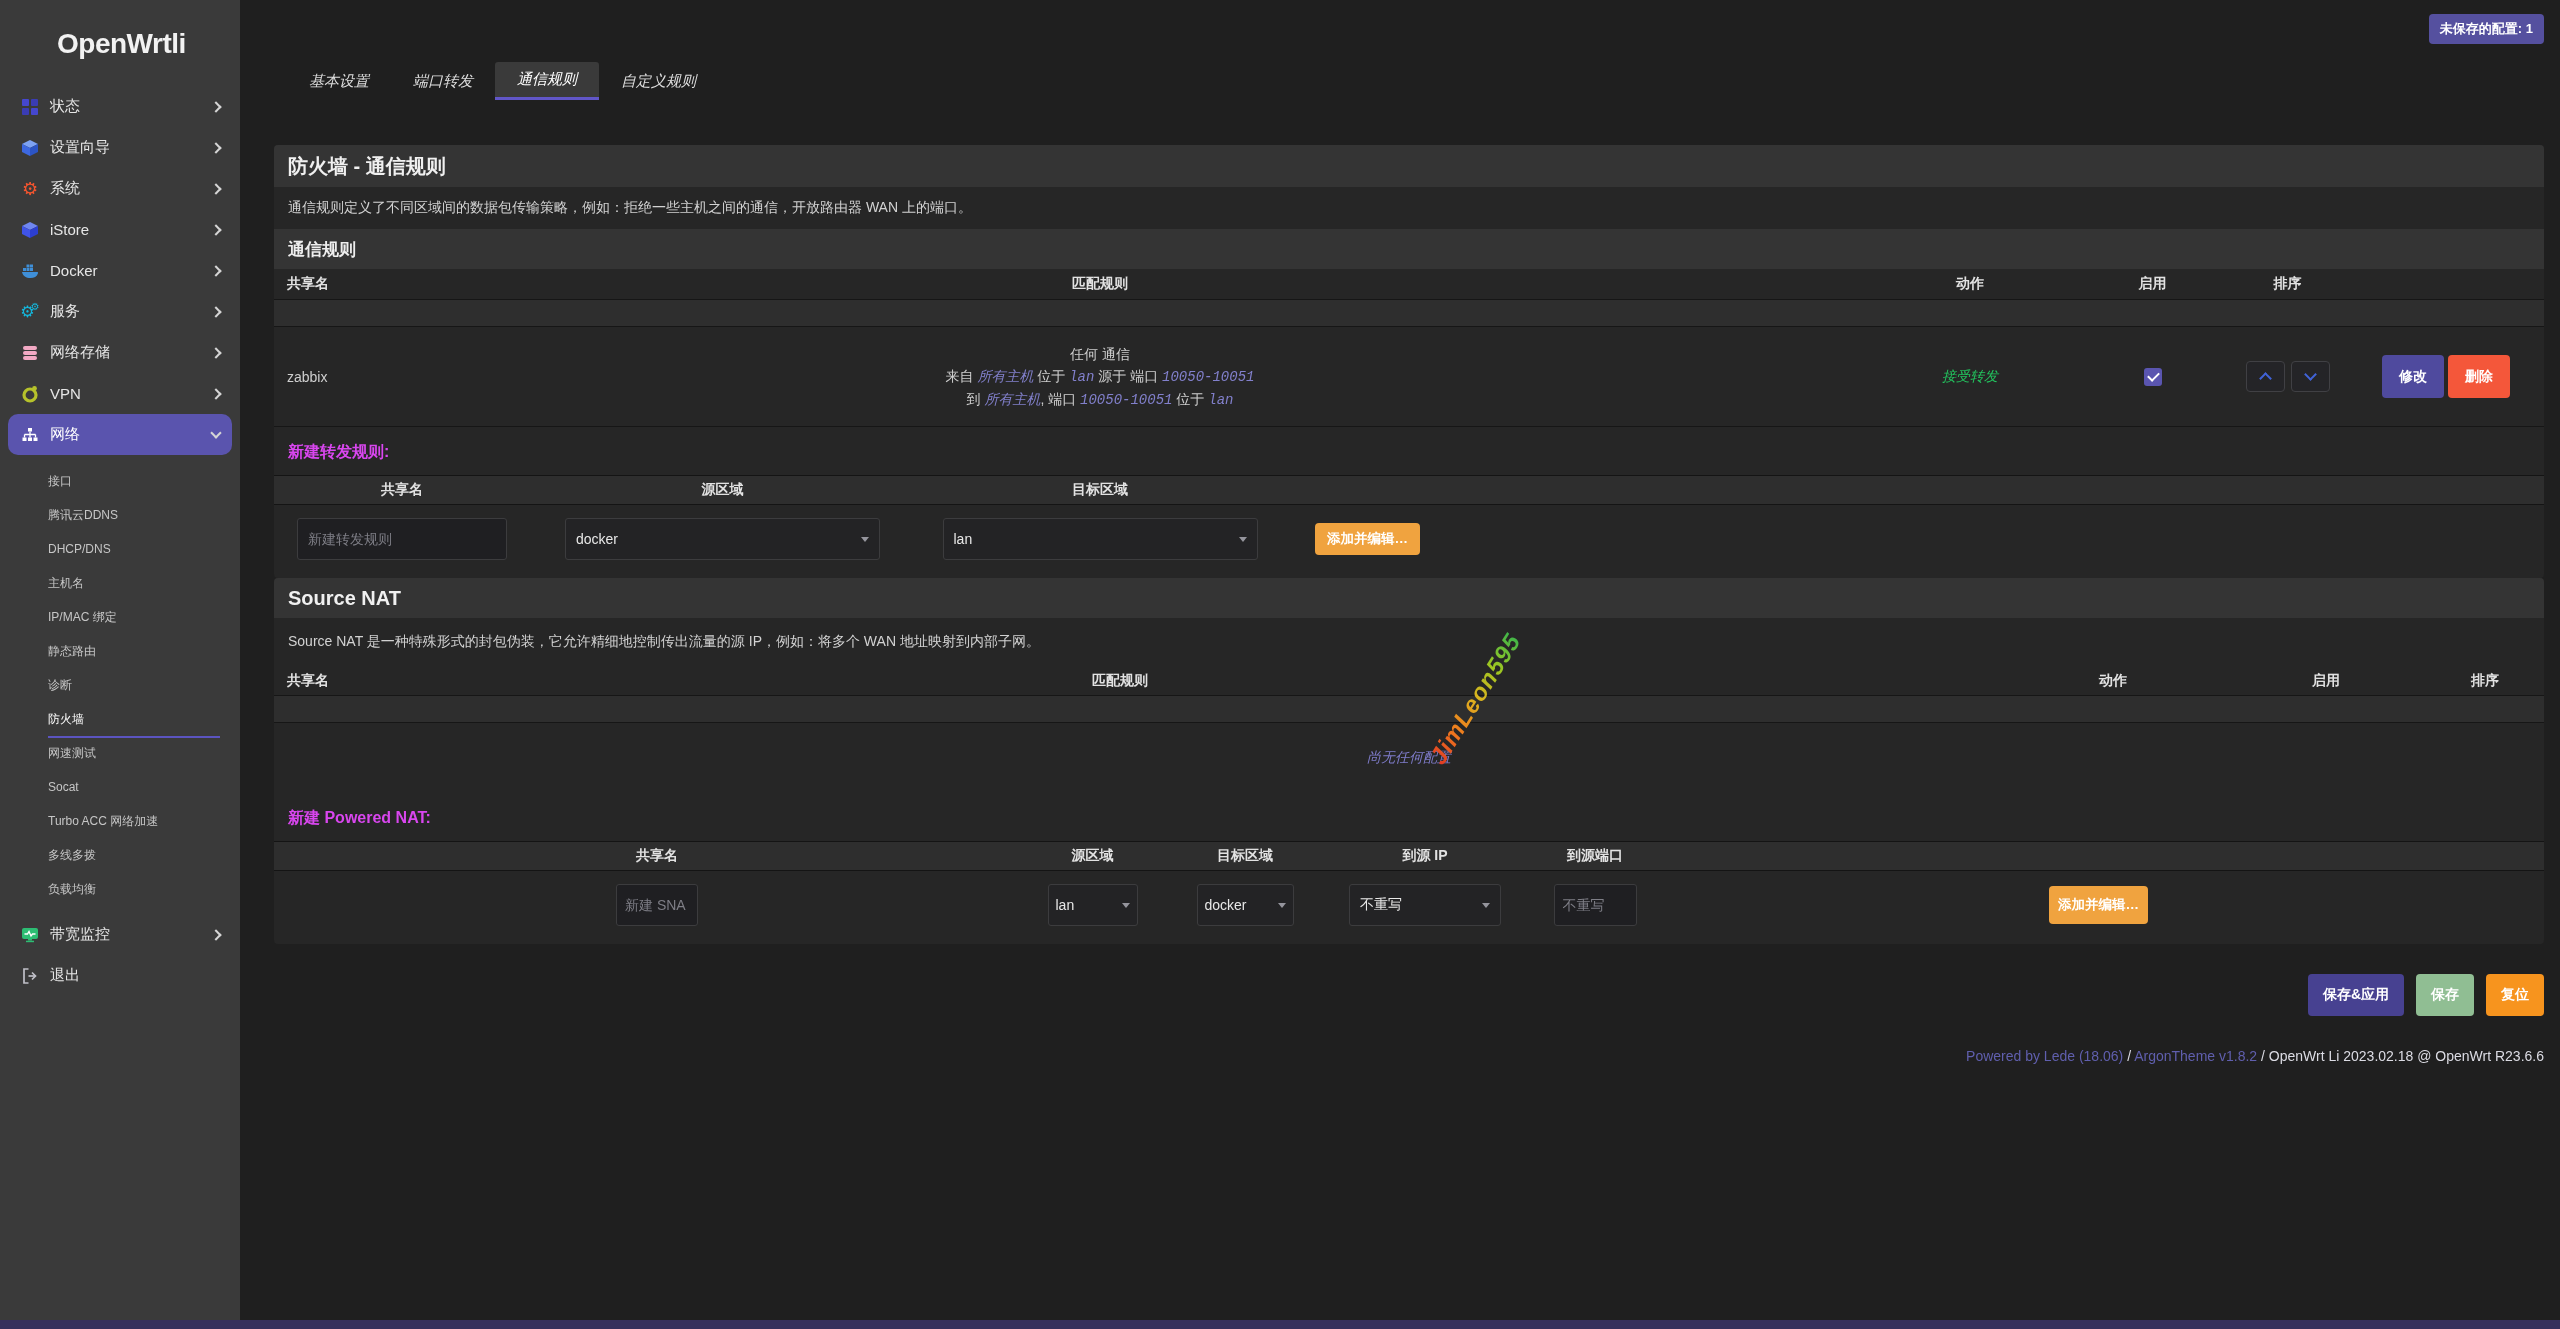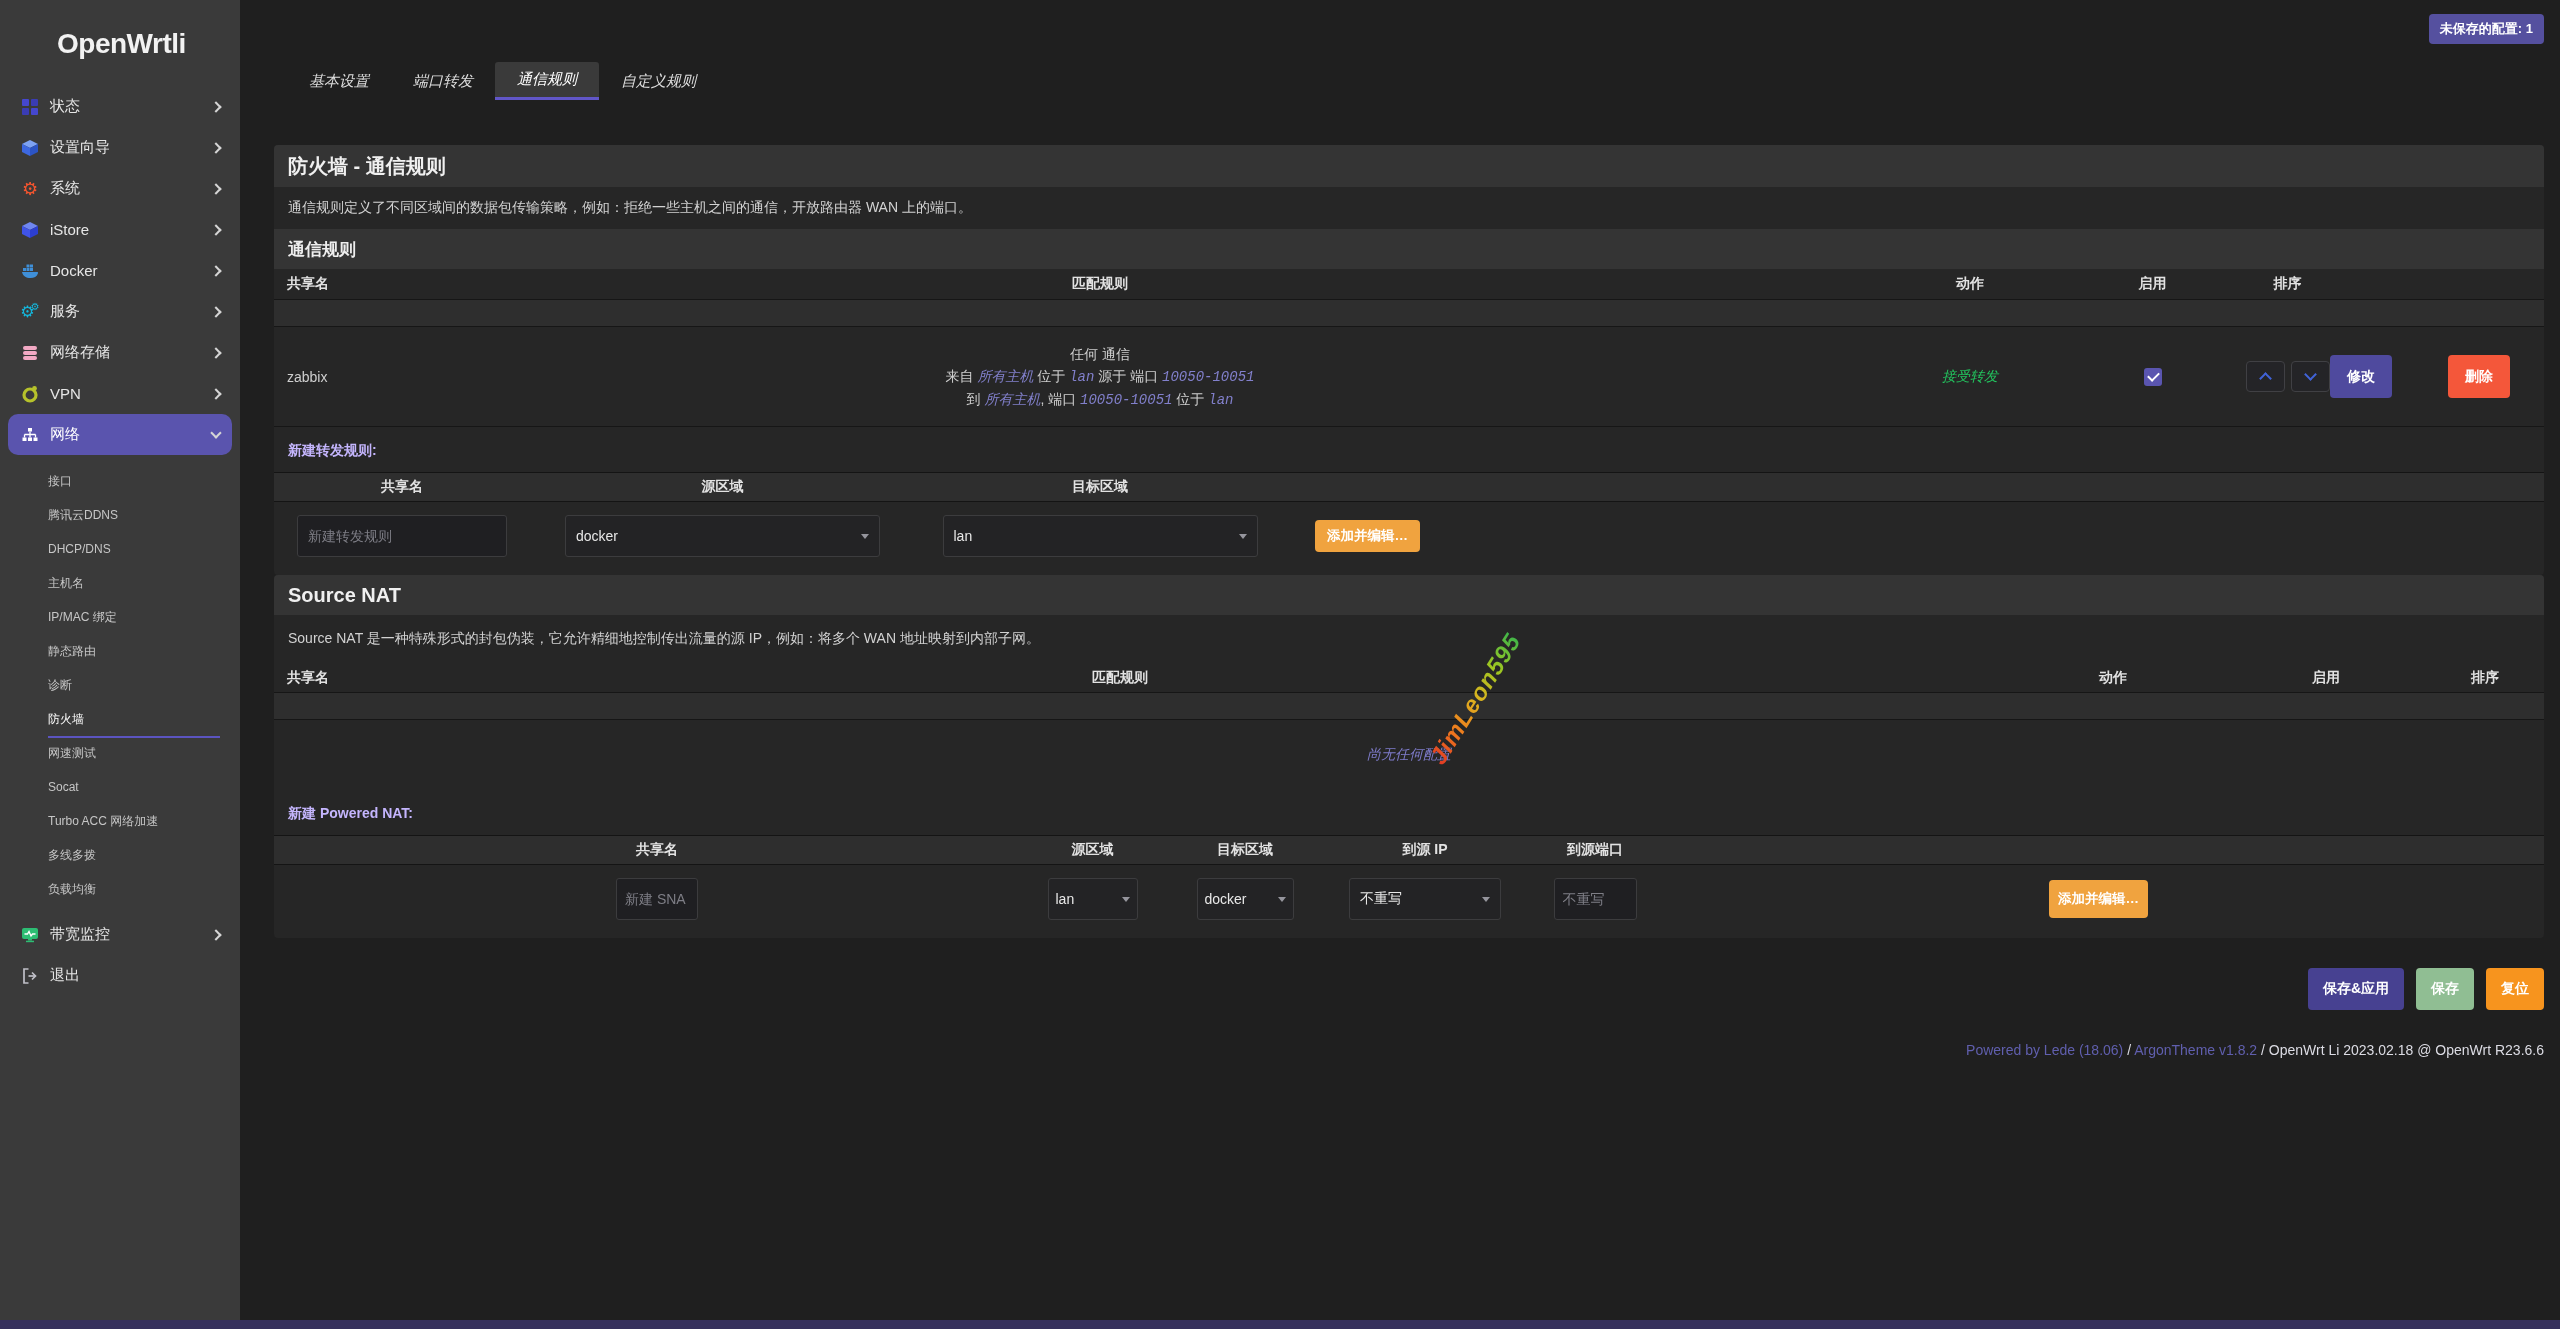--- a/index.html
+++ b/index.html
@@ -43,21 +43,21 @@
   .stripe{height:27px;background:#2e2e2e;border-bottom:1px solid #161616;}
   .drow{display:flex;align-items:center;height:100px;border-bottom:1px solid #161616;font-size:14px;color:#cfcfcf;}
 
   
   .mrow>.c1{width:486px;padding-left:13px;}
   .mrow>.c2{width:680px;text-align:center;}
   .mrow>.c3{width:440px;}
   .mrow>.c4{width:180px;text-align:center;}
   .mrow>.c5{width:185px;display:flex;justify-content:center;align-items:center;}
   .mrow>.c6{width:85px;display:flex;justify-content:center;align-items:center;gap:6px;}
-  .mrow>.c7{flex:1;display:flex;justify-content:space-between;align-items:center;gap:10px;padding-right:34px;}
+  .mrow>.c7{flex:1;display:flex;justify-content:flex-end;align-items:center;gap:4px;padding-right:34px;}
   .thead.mrow>.c5,.thead.mrow>.c6{display:block;text-align:center;}
 
   
   .srow>.c1{width:486px;padding-left:13px;}
   .srow>.c2{width:720px;text-align:center;}
   .srow>.c3{width:520px;}
   .srow>.c4{width:226px;text-align:center;}
   .srow>.c5{width:200px;text-align:center;}
   .srow>.c6{flex:1;text-align:center;}
 
@@ -70,21 +70,21 @@
 
   .sortbtn{width:39px;height:31px;background:#242427;border:1px solid #404044;border-radius:4px;display:inline-flex;align-items:center;justify-content:center;cursor:pointer;}
   .chv{width:9px;height:9px;display:inline-block;border-top:2px solid #4063d8;border-right:2px solid #4063d8;}
   .chv.up{transform:rotate(-45deg) ;margin-top:4px;}
   .chv.dn{transform:rotate(135deg);margin-bottom:4px;}
 
   .btn{border:none;border-radius:4px;color:#fff;font-size:14px;font-weight:600;height:43px;padding:0 17px;cursor:pointer;font-family:inherit;}
   .btn.edit{background:#4f4a9e;}
   .btn.del{background:#f4573a;}
 
-  .lblrow{padding:15px 14px 12px;font-weight:bold;font-size:14px;color:#c4b5fd;}
+  .lblrow{padding:15px 14px 12px;font-weight:bold;font-size:16px;color:#d946ef;}
   .subhead{display:flex;align-items:center;height:30px;background:#2e2e2e;border-top:1px solid #141414;border-bottom:1px solid #141414;font-weight:bold;font-size:14px;color:#e2e2e2;}
   .irow{display:flex;align-items:center;padding:13px 0 18px 0;}
 
   
   .nfrow>.c1{width:256px;display:flex;justify-content:center;align-items:center;}
   .nfrow>.c2{width:385px;display:flex;justify-content:center;align-items:center;}
   .nfrow>.c3{width:370px;display:flex;justify-content:center;align-items:center;}
   .nfrow>.c4{flex:1;display:flex;align-items:center;padding-left:30px;}
   .subhead.nfrow>.c1,.subhead.nfrow>.c2,.subhead.nfrow>.c3{display:block;text-align:center;}
 

